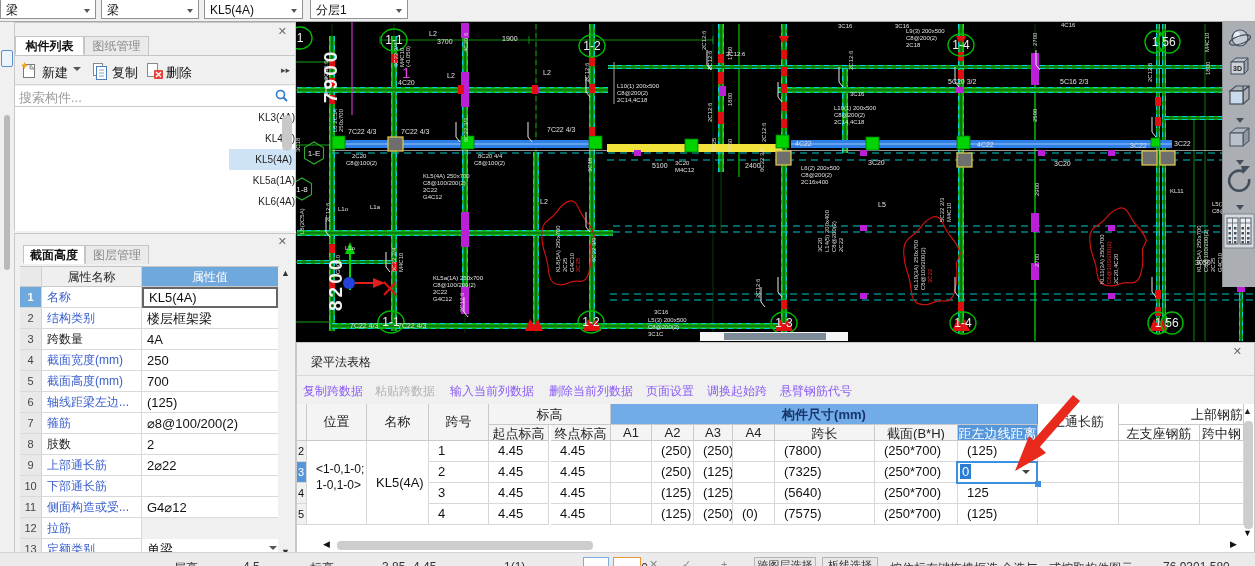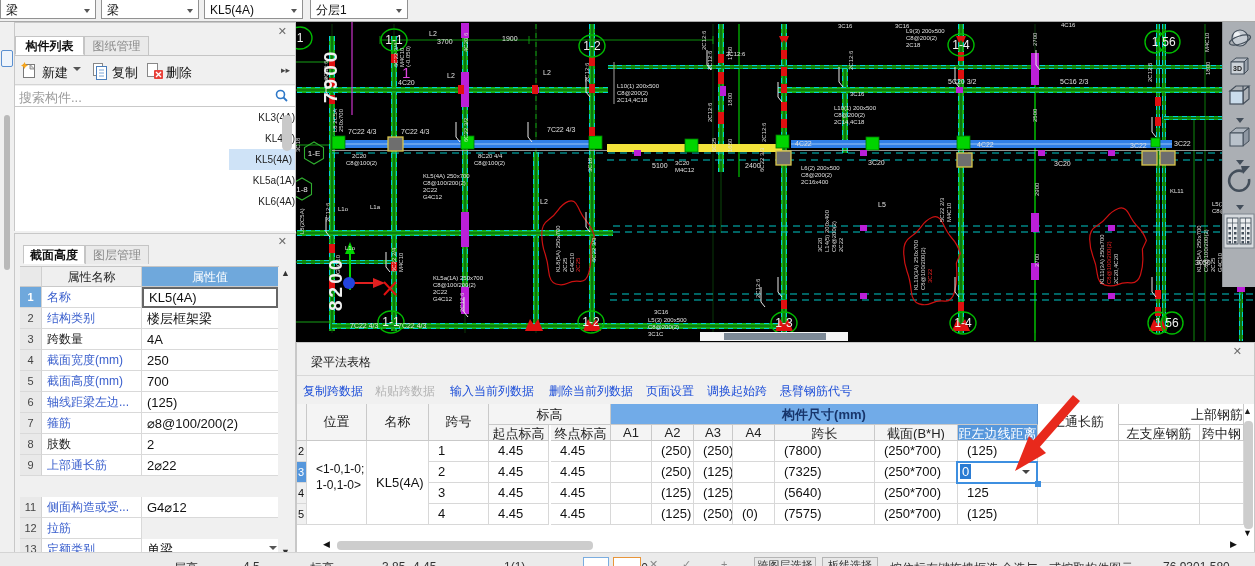--- a/index.html
+++ b/index.html
@@ -21,21 +21,21 @@
 
 .litem{position:absolute;left:0;width:100%;height:21px;font-size:10px;color:#222;line-height:21px;text-align:right;padding-left:68px;}
 
 .prow{position:absolute;left:5px;width:272px;height:21px;}
 .pnum{position:absolute;left:0;top:0;width:22px;height:21px;background:#e9e9e9;border-right:1px solid #d2d2d2;border-bottom:1px solid #d9d9d9;font-size:11px;color:#444;text-align:center;line-height:21px;}
 .pname{position:absolute;left:22px;top:0;width:100px;height:21px;background:#fff;border-right:1px solid #d9d9d9;border-bottom:1px solid #d9d9d9;font-size:12px;color:#3a5fcd;line-height:21px;padding-left:5px;overflow:hidden;white-space:nowrap;}
 .pval{position:absolute;left:122px;top:0;width:136px;height:21px;background:#fff;border-bottom:1px solid #d9d9d9;font-size:13px;color:#111;line-height:21px;padding-left:5px;overflow:hidden;white-space:nowrap;}
 
 .hc{position:absolute;background:#f4f4f4;border-right:1px solid #c9c9c9;border-bottom:1px solid #c9c9c9;font-size:13px;color:#222;text-align:center;overflow:hidden;}
 .dc{position:absolute;background:#fff;border-right:1px solid #d8d8d8;border-bottom:1px solid #d8d8d8;font-size:13px;color:#111;line-height:20px;padding-left:9px;overflow:hidden;white-space:nowrap;}
-.menuitem{position:absolute;top:0;font-size:12px;color:#1d4ed8;}
+.menuitem{position:absolute;top:0;font-size:12px;color:#8b5cf6;}
 svg text{font-family:"Liberation Sans",sans-serif;}
 </style></head>
 <body>
 <div id="app">
 
   <div id="topbar">
     <div class="combo" style="left:0;width:96px;">梁<span class="ar"></span></div>
     <div class="combo" style="left:101px;width:98px;">梁<span class="ar"></span></div>
     <div class="combo" style="left:204px;width:99px;">KL5(4A)<span class="ar"></span></div>
     <div class="combo" style="left:310px;width:98px;">分层1<span class="ar"></span></div>
@@ -136,20 +136,25 @@
         </div>
         <div class="prow" style="top:147px;">
           <div class="pnum">8</div>
           <div class="pname" style="color:#222;">肢数</div>
           <div class="pval">2</div>
         </div>
         <div class="prow" style="top:168px;">
           <div class="pnum">9</div>
           <div class="pname">上部通长筋</div>
           <div class="pval">2⌀22</div>
+        </div>
+        <div class="prow" style="top:189px;">
+          <div class="pnum">10</div>
+          <div class="pname">下部通长筋</div>
+          <div class="pval"></div>
         </div>
         <div class="prow" style="top:210px;">
           <div class="pnum">11</div>
           <div class="pname">侧面构造或受...</div>
           <div class="pval">G4⌀12</div>
         </div>
         <div class="prow" style="top:231px;">
           <div class="pnum">12</div>
           <div class="pname">拉筋</div>
         </div>

